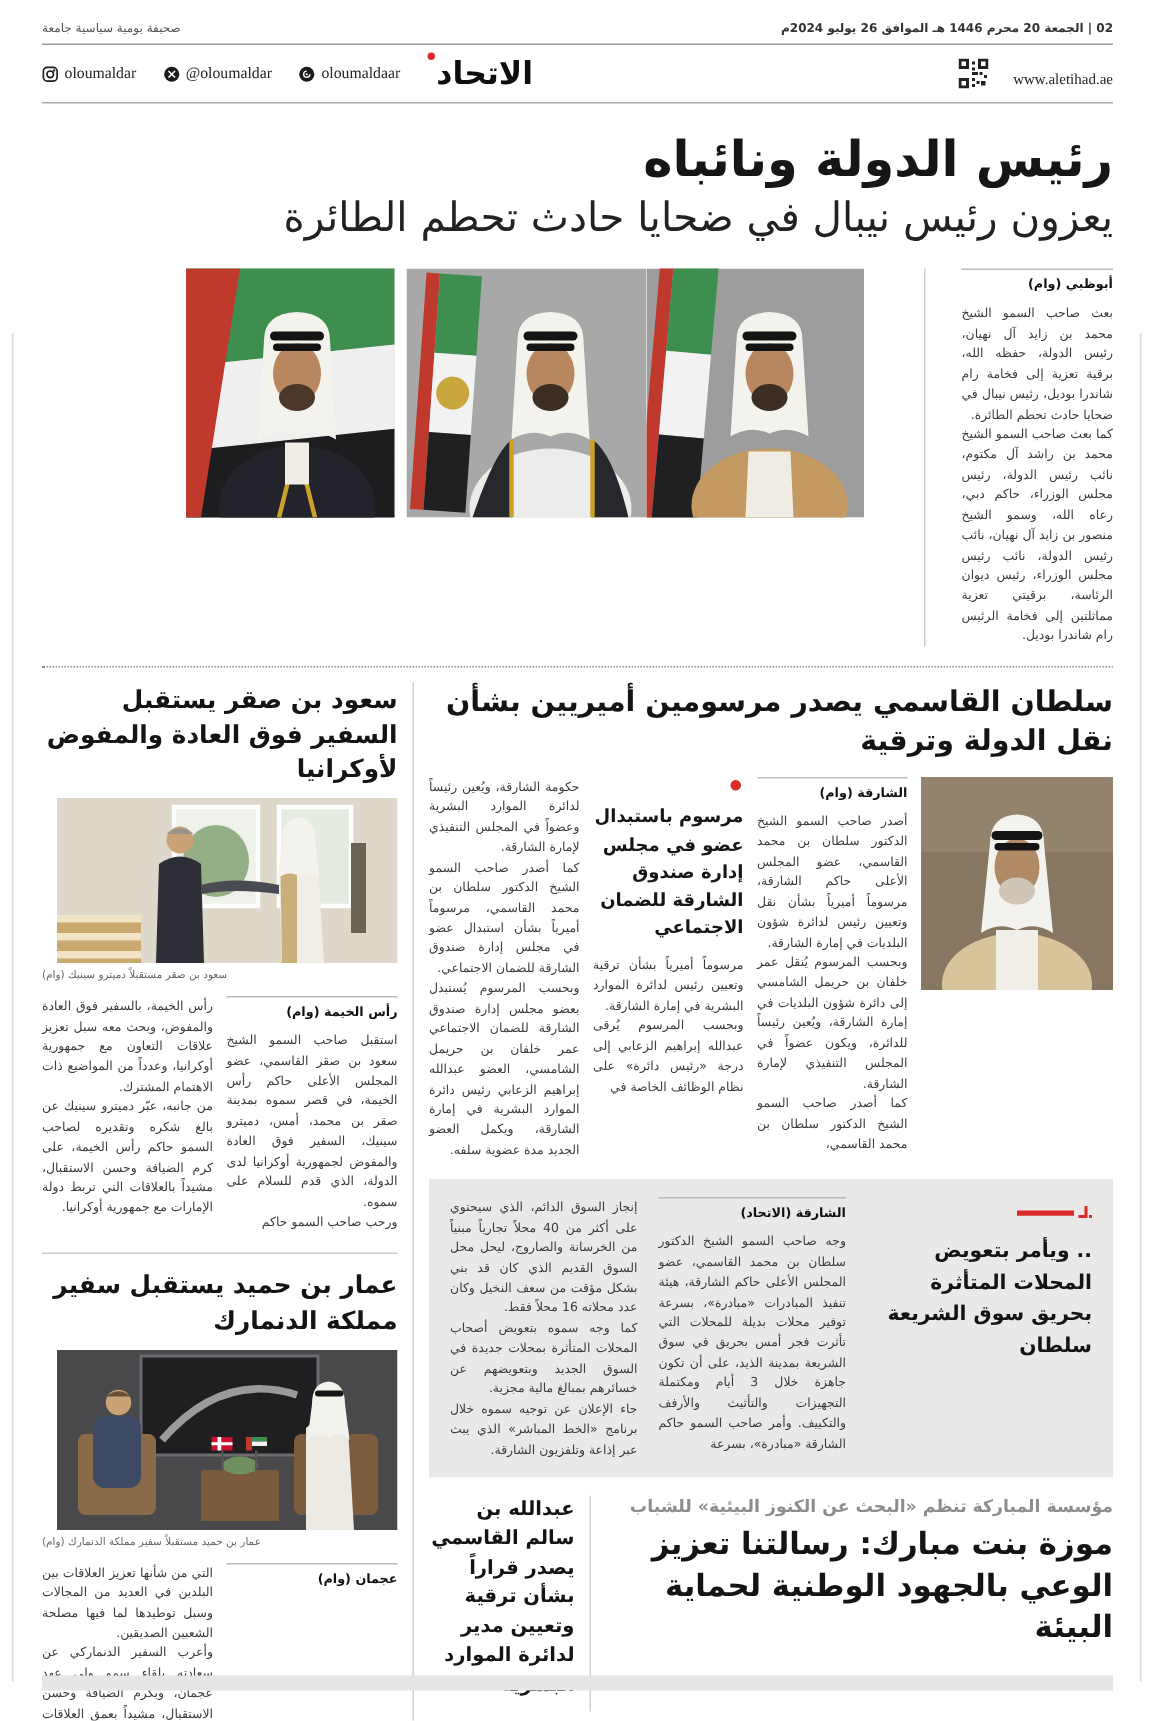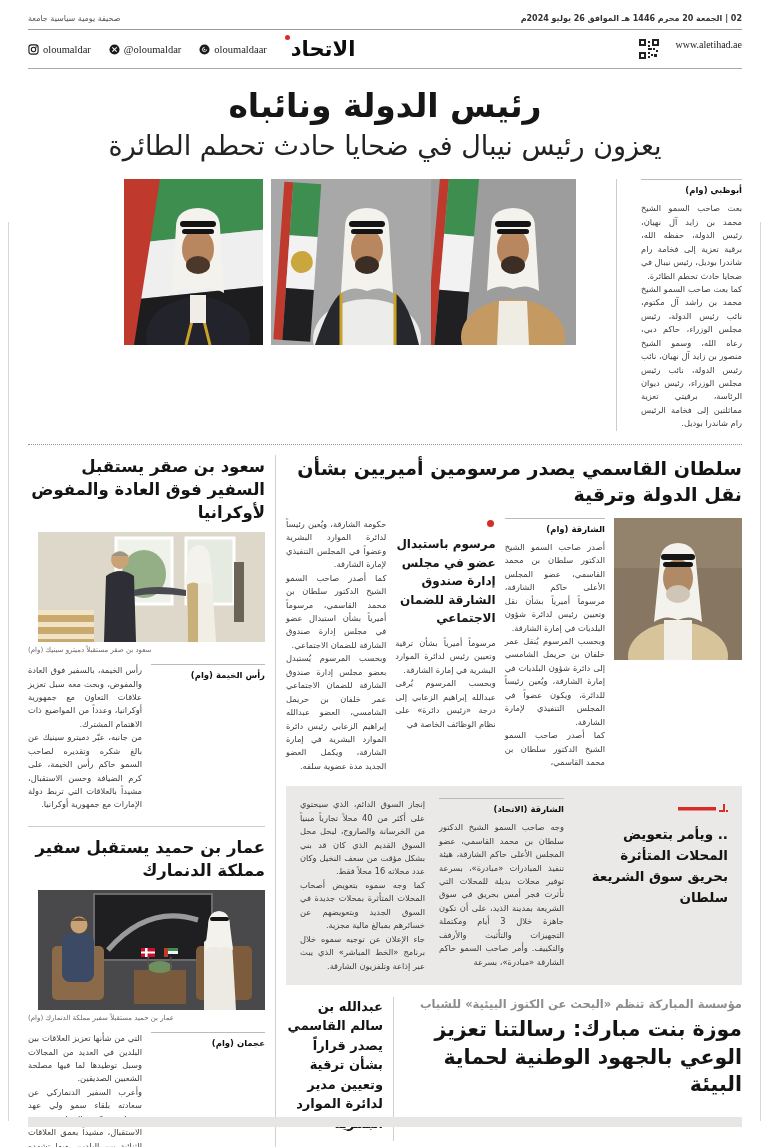--- a/index.html
+++ b/index.html
@@ -13,31 +13,31 @@
             display:flex; justify-content:space-between; font-size:8px; color:#333; }
   .topbar .date { font-weight:bold; }
   .topbar .tagline { color:#555; }
 
   
   .masthead { margin:0 26px 0 28px; border-bottom:1px solid #aaa; padding:6px 6px 10px 0; text-align:right; }
   .masthead h1 { font-size:62px; font-weight:bold; color:#111; line-height:1.45; letter-spacing:-1px; }
 
   .socialrow { margin:0 26px 0 28px; padding:7px 0; border-bottom:1px solid #aaa;
                display:flex; justify-content:space-between; align-items:center; }
-  .site { display:flex; align-items:flex-start; gap:16px; }
+  .site { display:flex; align-items:flex-end; gap:16px; }
   .site .url { font-size:10px; color:#222; }
   .handles { display:flex; align-items:center; gap:18px; }
   .handle-item { display:flex; align-items:center; gap:4px; direction:ltr; font-size:10.5px; color:#222;
                  font-family:"Liberation Serif", serif; }
   .logo { position:relative; font-size:21px; font-weight:bold; color:#0d0d0d; padding-left:6px; }
   .logo .dot { position:absolute; top:-2px; left:0; width:5px; height:5px; border-radius:50%; background:#d92b27; }
 
   
   .lead { margin:16px 26px 0 28px; }
-  .lead-head { text-align:center; }
+  .lead-head { }
   .lead-head h2 { font-size:33px; color:#161616; line-height:1.25; }
   .lead-head .sub { font-size:27px; font-weight:normal; color:#222; line-height:1.3; margin-top:2px; }
   .lead-row { display:flex; margin-top:16px; align-items:flex-start; }
   .lead-col { width:126px; flex:none; padding-right:0; border-left:1px solid #ccc; padding-left:24px;
               margin-left:40px; min-height:168px; }
   .photo { flex:none; }
   .photo svg { display:block; }
   .gap8 { margin-left:8px; }
 
   .dateline { font-size:8.5px; font-weight:bold; color:#111; border-top:1px solid #bbb; padding-top:5px; margin-bottom:7px; }
@@ -331,20 +331,22 @@
             <path d="M150 110 L149 50 Q154 42 160 48 L160 110 Z" fill="#c9b07a"></path>
             <circle cx="161" cy="26" r="9" fill="#c9a275"></circle>
             <path d="M150 28 Q150 14 161 13 Q172 14 172 28 L175 54 Q168 48 161 52 Q154 48 147 54 Z" fill="#f4f2ec"></path>
             <path d="M96 58 Q118 52 148 58 L148 64 Q118 60 96 64 Z" fill="#4a4a52"></path>
           </svg>
         </div>
         <div class="caption">سعود بن صقر مستقبلاً دميترو سينيك (وام)</div>
         <div class="cols">
           <div class="tcol">
             <div class="dateline">رأس الخيمة (وام)</div>
+            <div class="body">استقبل صاحب السمو الشيخ سعود بن صقر القاسمي، عضو المجلس الأعلى حاكم رأس الخيمة، في قصر سموه بمدينة صقر بن محمد، أمس، دميترو سينيك، السفير فوق العادة والمفوض لجمهورية أوكرانيا لدى الدولة، الذي قدم للسلام على سموه.
+ورحب صاحب السمو حاكم</div>
           </div>
           <div class="tcol">
             <div class="body">رأس الخيمة، بالسفير فوق العادة والمفوض، وبحث معه سبل تعزيز علاقات التعاون مع جمهورية أوكرانيا، وعدداً من المواضيع ذات الاهتمام المشترك.
 من جانبه، عبّر دميترو سينيك عن بالغ شكره وتقديره لصاحب السمو حاكم رأس الخيمة، على كرم الضيافة وحسن الاستقبال، مشيداً بالعلاقات التي تربط دولة الإمارات مع جمهورية أوكرانيا.</div>
           </div>
         </div>
       </article>
 
       <article class="ammar">
         <h3 class="headline-md">عمار بن حميد يستقبل سفير مملكة الدنمارك</h3>

